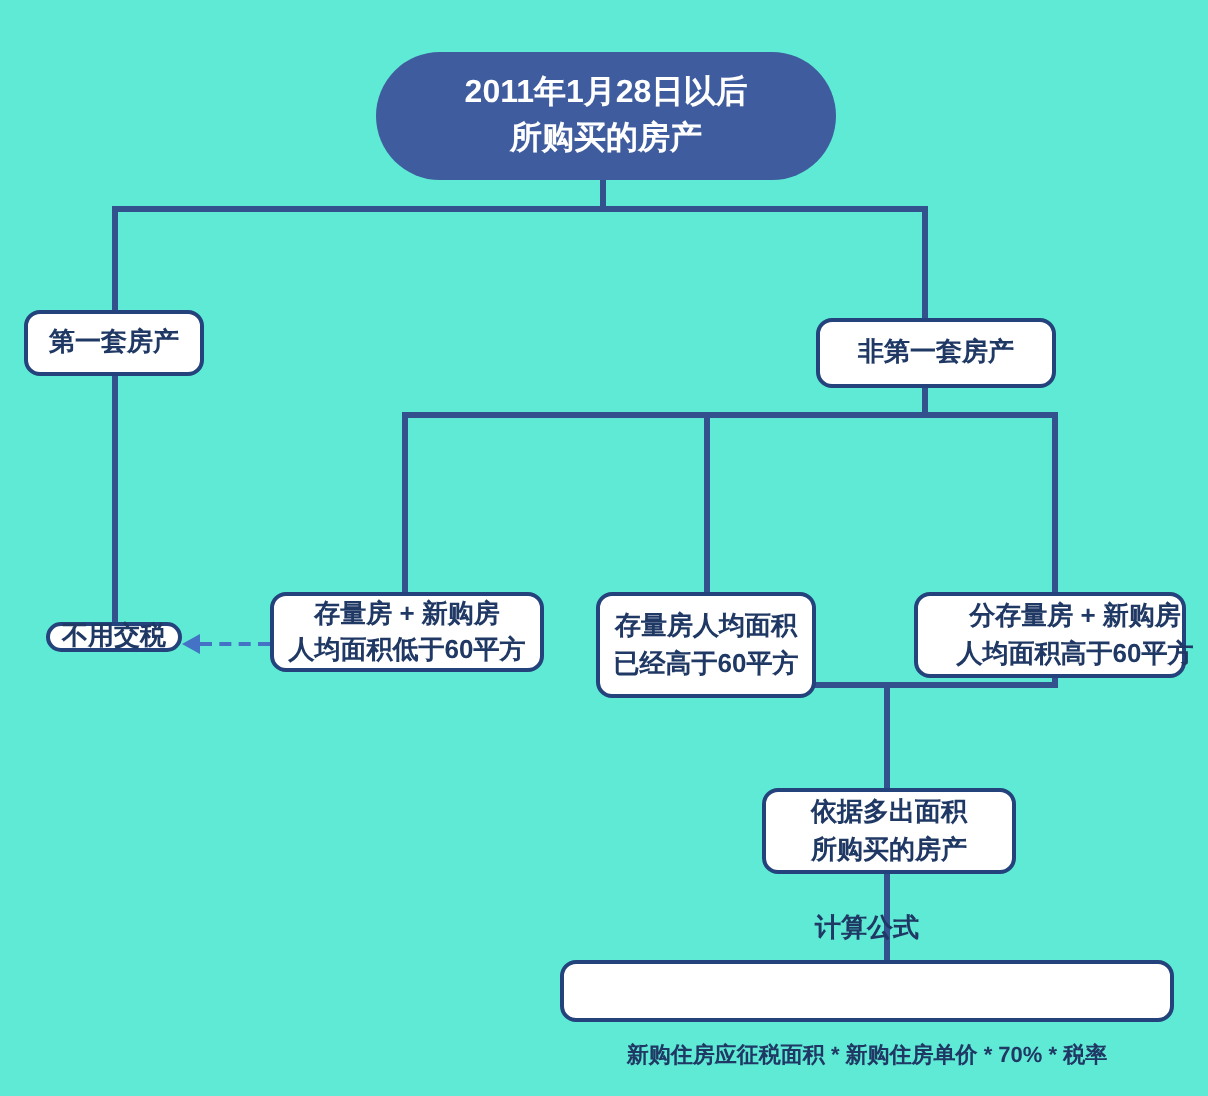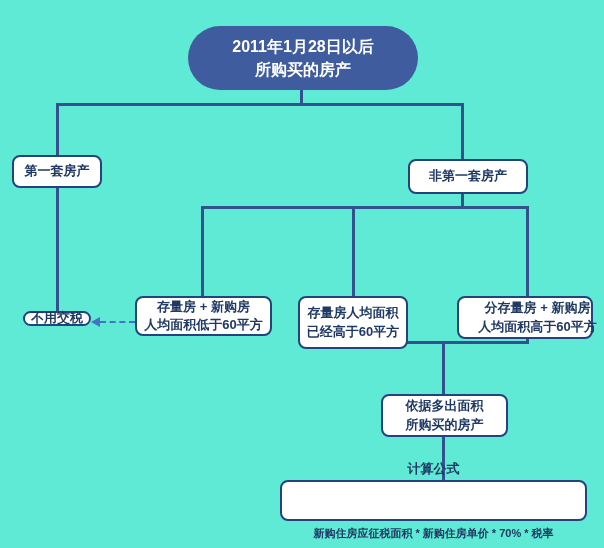--- a/index.html
+++ b/index.html
@@ -76,18 +76,18 @@
   <div class="box" style="left:457px;top:296px;width:136px;height:43px;padding-left:25px;">
     <div>分存量房 + 新购房</div>
     <div>人均面积高于60平方</div>
   </div>
 
   <div class="box" style="left:381px;top:394px;width:127px;height:43px;text-align:right;">
     <div>依据多出面积</div>
     <div>所购买的房产</div>
   </div>
 
-  <div class="box" style="left:280px;top:480px;width:307px;height:41px;">
+  <div class="box" style="left:280px;top:480px;width:307px;height:31px;">
     <div>计算公式</div>
     <div class="formula-line2">新购住房应征税面积 * 新购住房单价 * 70% * 税率</div>
   </div>
 
 </div>
 
 </body></html>

